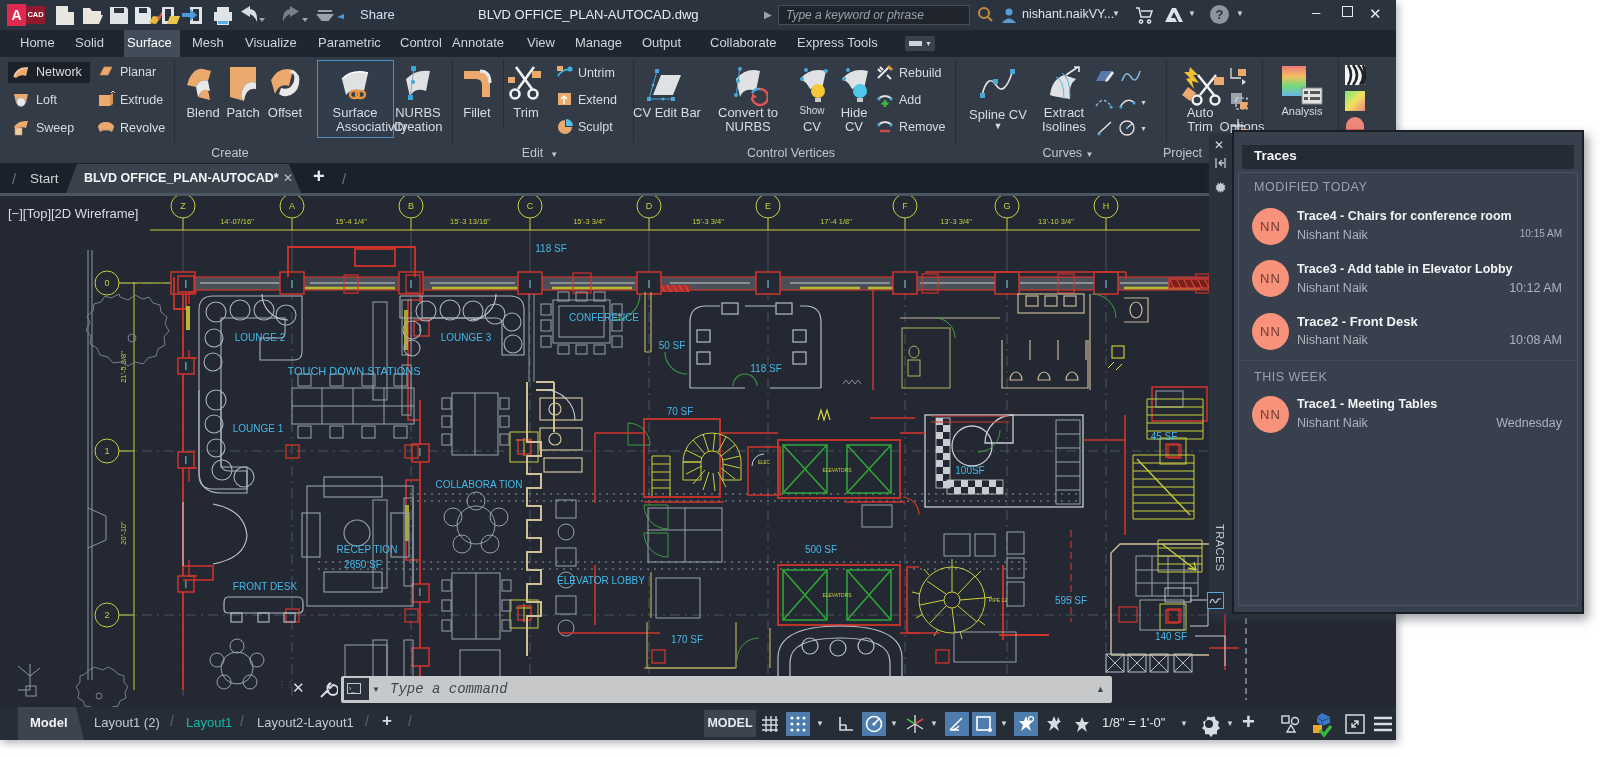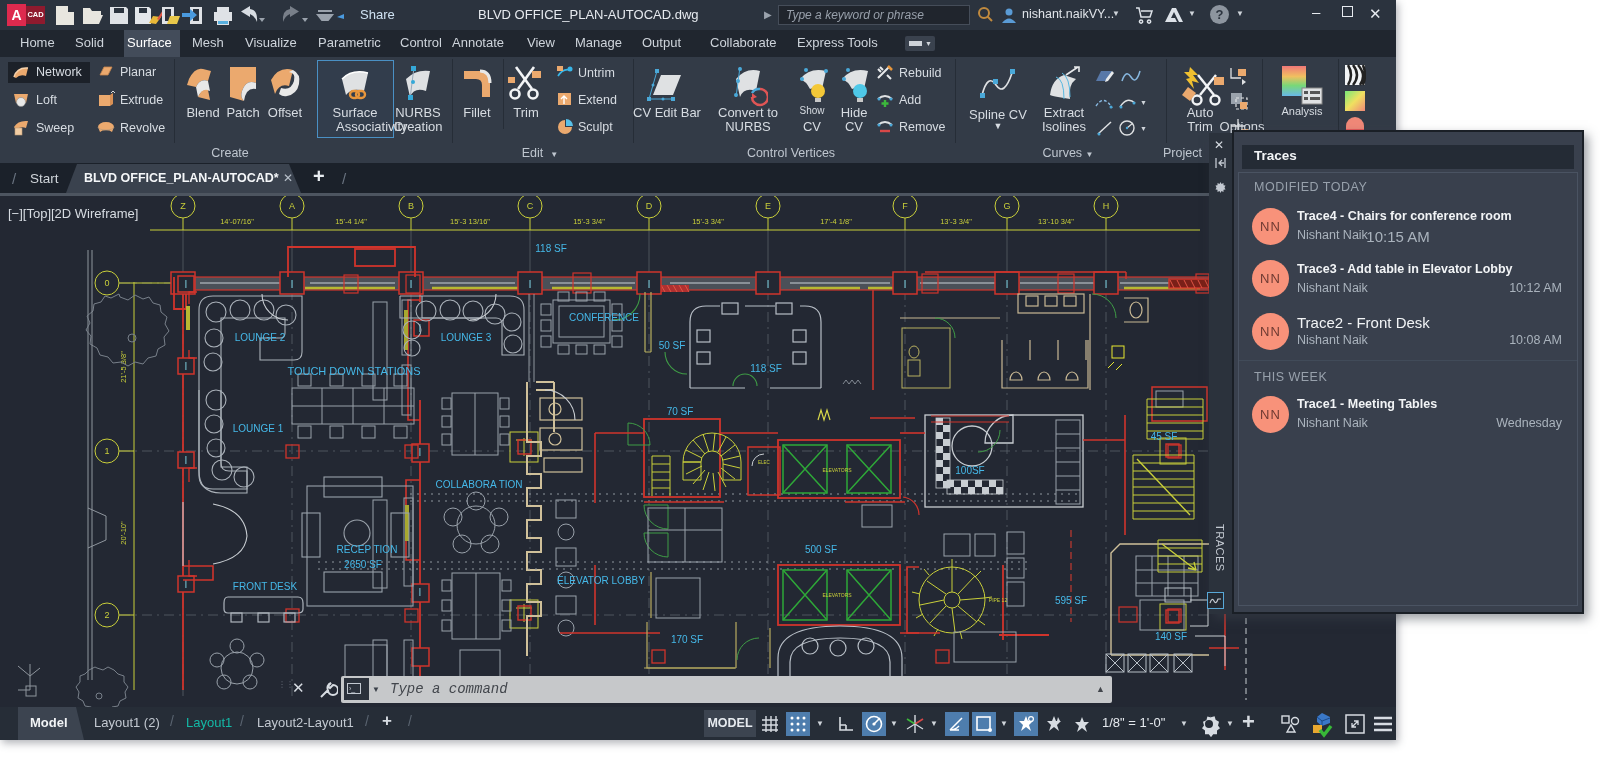--- a/index.html
+++ b/index.html
@@ -1122,27 +1122,27 @@
     <div class="abs" style="left:2px;top:378px;color:#c3c9d1;font-size:11px;transform:rotate(90deg);transform-origin:center;width:60px;letter-spacing:0.5px;left:-19px;top:415px">TRACES</div>
   </div>
   <div class="abs" style="left:23px;top:0;width:352px;height:484px;background:#39404d;border:2px solid #1a1f26">
     <div class="abs" style="left:8px;top:13px;width:332px;height:24px;background:#242b35"></div>
     <div class="abs" style="left:20px;top:16px;color:#f2f4f6;font-size:13.5px;font-weight:bold">Traces</div>
     <div class="abs" style="left:4px;top:40px;width:340px;height:434px;border:1px solid #4a5362"></div>
     <div class="abs" style="left:20px;top:48px;color:#98a1ac;font-size:12.5px;letter-spacing:0.5px">MODIFIED TODAY</div>
     <div class="abs" style="left:18px;top:76px;width:37px;height:37px;border-radius:50%;background:#f8927a;color:#6e3a32;font-size:13px;letter-spacing:1px;text-align:center;line-height:37px">NN</div>
     <div class="abs" style="left:63px;top:77px;color:#f2f4f6;font-size:12.5px;font-weight:bold">Trace4 - Chairs for conference room</div>
     <div class="abs" style="left:63px;top:96px;color:#aab3bd;font-size:12.5px">Nishant Naik</div>
-    <div class="abs" style="left:0;top:96px;width:328px;text-align:center;color:#aab3bd;font-size:15px">10:15 AM</div>
+    <div class="abs" style="left:0;top:96px;width:328px;text-align:right;color:#aab3bd;font-size:10px">10:15 AM</div>
     <div class="abs" style="left:18px;top:128px;width:37px;height:37px;border-radius:50%;background:#f8927a;color:#6e3a32;font-size:13px;letter-spacing:1px;text-align:center;line-height:37px">NN</div>
     <div class="abs" style="left:63px;top:130px;color:#f2f4f6;font-size:12.5px;font-weight:bold">Trace3 - Add table in Elevator Lobby</div>
     <div class="abs" style="left:63px;top:149px;color:#aab3bd;font-size:12.5px">Nishant Naik</div>
     <div class="abs" style="left:0;top:149px;width:328px;text-align:right;color:#aab3bd;font-size:12.5px">10:12 AM</div>
     <div class="abs" style="left:18px;top:181px;width:37px;height:37px;border-radius:50%;background:#f8927a;color:#6e3a32;font-size:13px;letter-spacing:1px;text-align:center;line-height:37px">NN</div>
-    <div class="abs" style="left:63px;top:182px;color:#f2f4f6;font-size:15px;font-weight:normal">Trace2 - Front Desk</div>
+    <div class="abs" style="left:63px;top:182px;color:#f2f4f6;font-size:13px;font-weight:bold">Trace2 - Front Desk</div>
     <div class="abs" style="left:63px;top:201px;color:#aab3bd;font-size:12.5px">Nishant Naik</div>
     <div class="abs" style="left:0;top:201px;width:328px;text-align:right;color:#aab3bd;font-size:12.5px">10:08 AM</div>
     <div class="abs" style="left:5px;top:228px;width:338px;height:1px;background:#414b59"></div>
     <div class="abs" style="left:20px;top:238px;color:#98a1ac;font-size:12.5px;letter-spacing:0.5px">THIS WEEK</div>
     <div class="abs" style="left:18px;top:264px;width:37px;height:37px;border-radius:50%;background:#f8927a;color:#6e3a32;font-size:13px;letter-spacing:1px;text-align:center;line-height:37px">NN</div>
     <div class="abs" style="left:63px;top:265px;color:#f2f4f6;font-size:12.5px;font-weight:bold">Trace1 - Meeting Tables</div>
     <div class="abs" style="left:63px;top:284px;color:#aab3bd;font-size:12.5px">Nishant Naik</div>
     <div class="abs" style="left:0;top:284px;width:328px;text-align:right;color:#aab3bd;font-size:12.5px">Wednesday</div>
   </div>
 </div>

